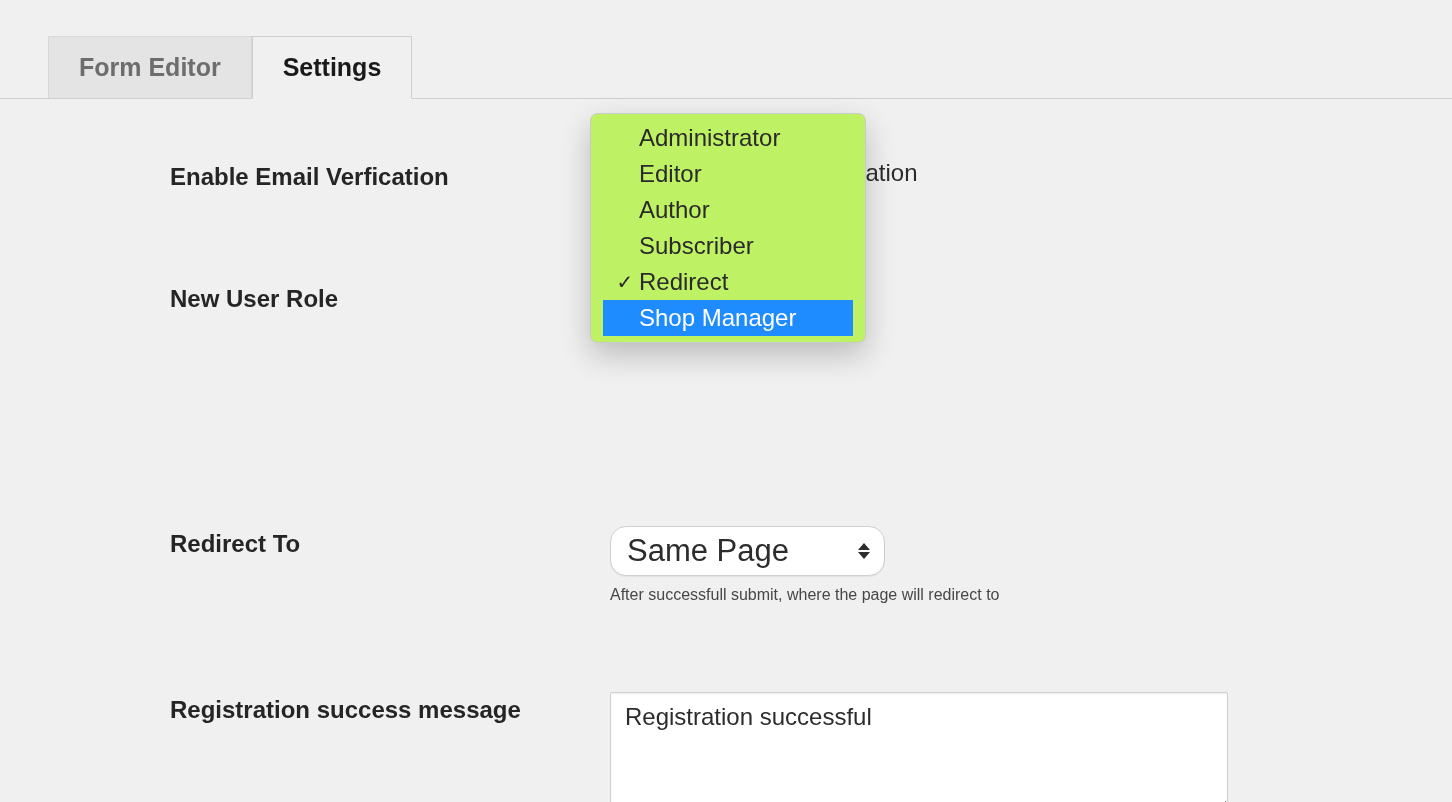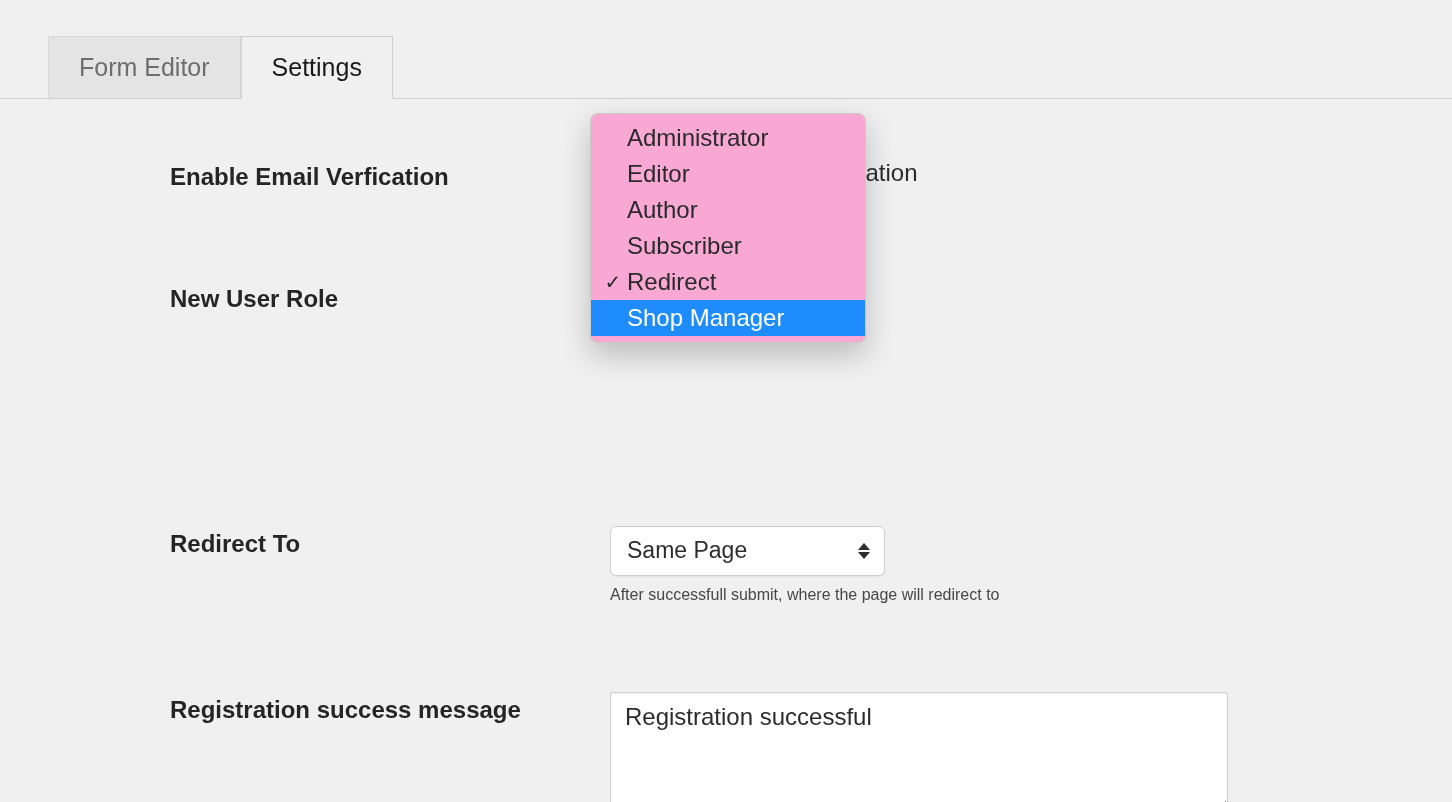--- a/index.html
+++ b/index.html
@@ -16,21 +16,21 @@
   .tabs {
     display: flex;
     align-items: flex-end;
     padding: 28px 0 0 48px;
     border-bottom: 1px solid #cfcfcf;
     height: 99px;
   }
   .tab {
     padding: 16px 30px 16px 30px;
     font-size: 25px;
-    font-weight: 400;
+    font-weight: 700;
     border: 1px solid transparent;
     border-bottom: none;
     position: relative;
     cursor: pointer;
   }
   .tab.inactive {
     background: #e4e4e4;
     color: #6d6d6d;
     border: 1px solid #d7d7d7;
     border-bottom: none;
@@ -75,25 +75,25 @@
     background: #fff;
   }
   .chk-text { font-size: 24px; color: #2c2c2c; }
 
   
   .dd-menu {
     position: absolute;
     top: -168px;
     left: -20px;
     width: 276px;
-    background: #f9a8d4;
+    background: #bef264;
     border: 1px solid #c9c9c9;
     border-radius: 8px;
     box-shadow: 0 12px 30px rgba(0,0,0,0.22);
-    padding: 6px 0;
+    padding: 6px 12px;
     z-index: 50;
   }
   .dd-item {
     display: flex;
     align-items: center;
     padding: 4px 18px 4px 10px;
     font-size: 24px;
     color: #2a2a2a;
     cursor: pointer;
   }
@@ -112,23 +112,23 @@
   
   .select {
     display: inline-flex;
     align-items: center;
     justify-content: space-between;
     width: 275px;
     height: 50px;
     padding: 0 14px 0 16px;
     background: #fff;
     border: 1px solid #cfcfcf;
-    border-radius: 6px;
+    border-radius: 16px;
     box-shadow: 0 1px 1px rgba(0,0,0,0.06);
-    font-size: 23px;
+    font-size: 31px;
     color: #2c2c2c;
     cursor: pointer;
   }
   .select-caret {
     display: inline-flex;
     flex-direction: column;
     align-items: center;
     gap: 2px;
   }
   .caret-up, .caret-down {

